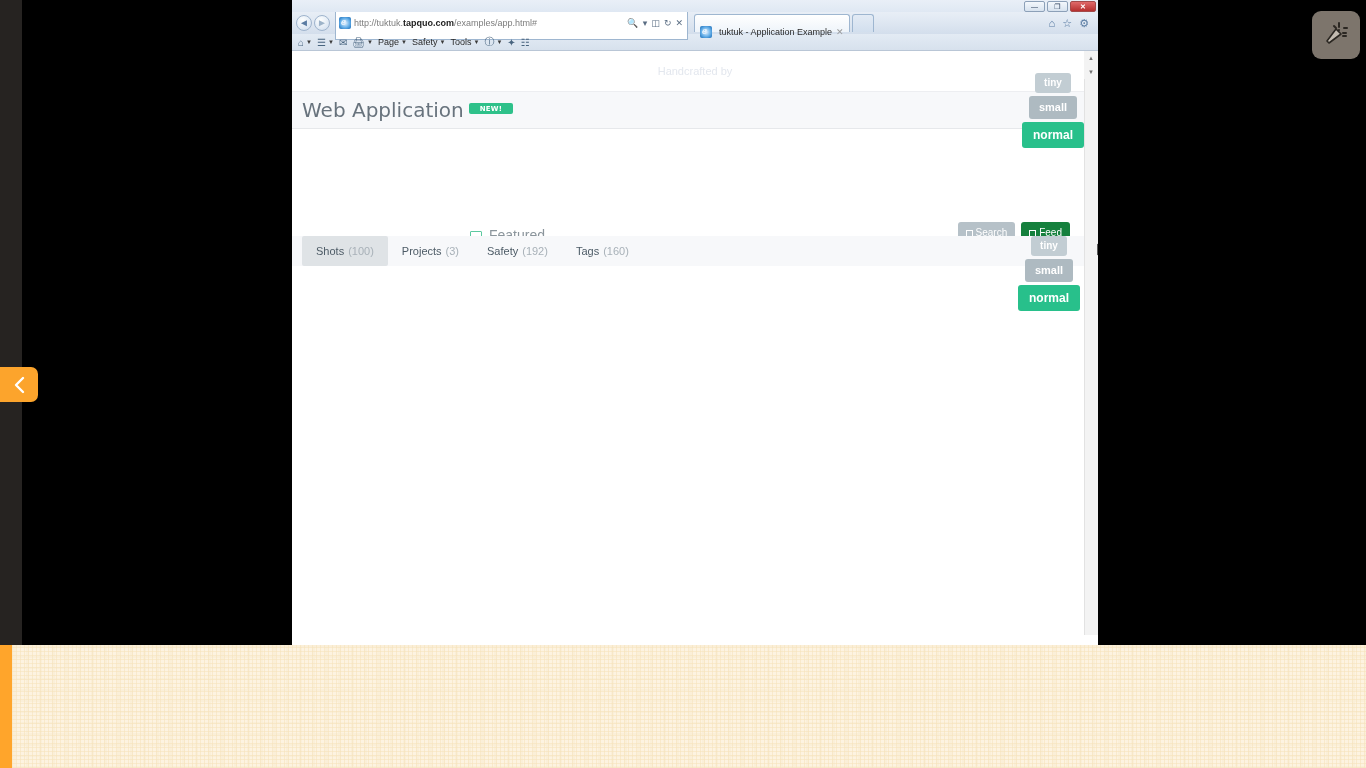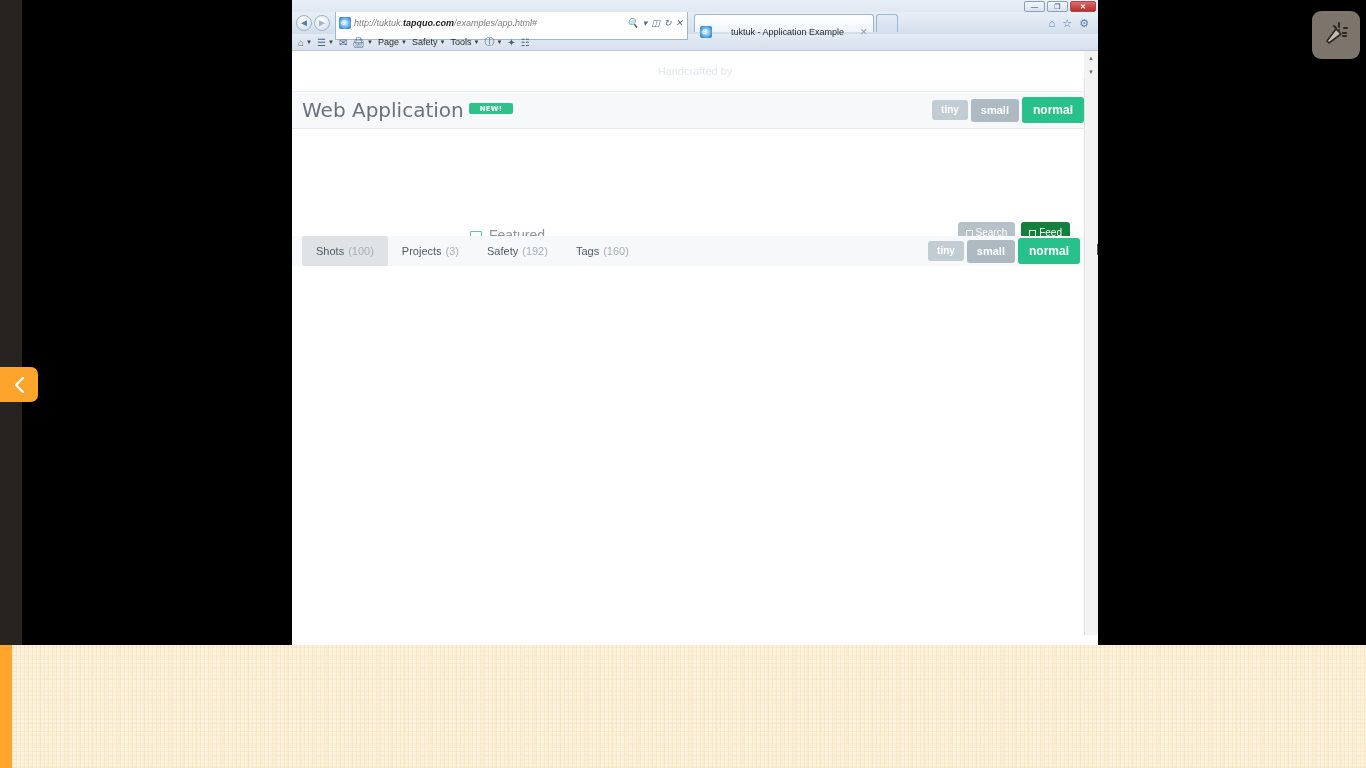--- a/index.html
+++ b/index.html
@@ -124,21 +124,20 @@
   .navbtn.fwd { color: #9db3c9; }
   .addressbar {
     flex: 0 0 353px;
     height: 18px;
     margin-left: 3px;
     background: #fff;
     border: 1px solid #9eb6d0;
     display: flex; align-items: center;
     padding: 16px 2px;
     overflow: hidden;
-    font-style: italic;
   }
   .fav-ie {
     width: 12px; height: 12px; margin: 0 3px 0 1px;
     border-radius: 2px;
     background: radial-gradient(circle at 50% 50%, #eaf4ff 0%, #63aee8 55%, #1769b5 100%);
     position: relative; flex: none;
   }
   .fav-ie::after {
     content: "e";
     position: absolute; left: 2px; top: -2px;
@@ -160,21 +159,21 @@
   
   .tabstrip { display: flex; align-items: flex-end; margin-left: 4px; gap: 2px; }
   .tab {
     height: 18px;
     border: 1px solid #9eb6d0;
     border-bottom: none;
     border-radius: 3px 3px 0 0;
     background: linear-gradient(180deg,#ffffff 0%, #eef4fa 100%);
     display: flex; align-items: center;
     padding: 16px 5px 0 4px;
-    gap: 16px;
+    gap: 4px;
     font-size: 9px; color: #2b2b2b;
     white-space: nowrap;
     cursor: pointer;
   }
   .tab .tab-x { color: #9a9a9a; font-size: 9px; }
   .tab.newtab { width: 22px; background: linear-gradient(180deg,#e3ebf5 0%, #d2dfee 100%); }
   .chrome-right-icons {
     margin-left: auto;
     display: flex; align-items: center; gap: 7px;
     padding-right: 5px;
@@ -268,21 +267,21 @@
     font-weight: bold;
     letter-spacing: 0.2px;
     padding: 2px 11px 1px;
     border-radius: 2px;
     vertical-align: middle;
     margin-left: 5px;
     position: relative; top: -3px;
   }
   .btn-group {
     margin-left: auto;
-    display: flex; align-items: center; gap: 3px;
+    display: flex; align-items: center; gap: 3px; flex-direction: column;
   }
   .sz-btn {
     border: none;
     border-radius: 3px;
     font-size: 10px;
     font-weight: bold;
     color: #fff;
     padding: 5px 9px;
     cursor: pointer;
     font-family: "Liberation Sans", sans-serif;

